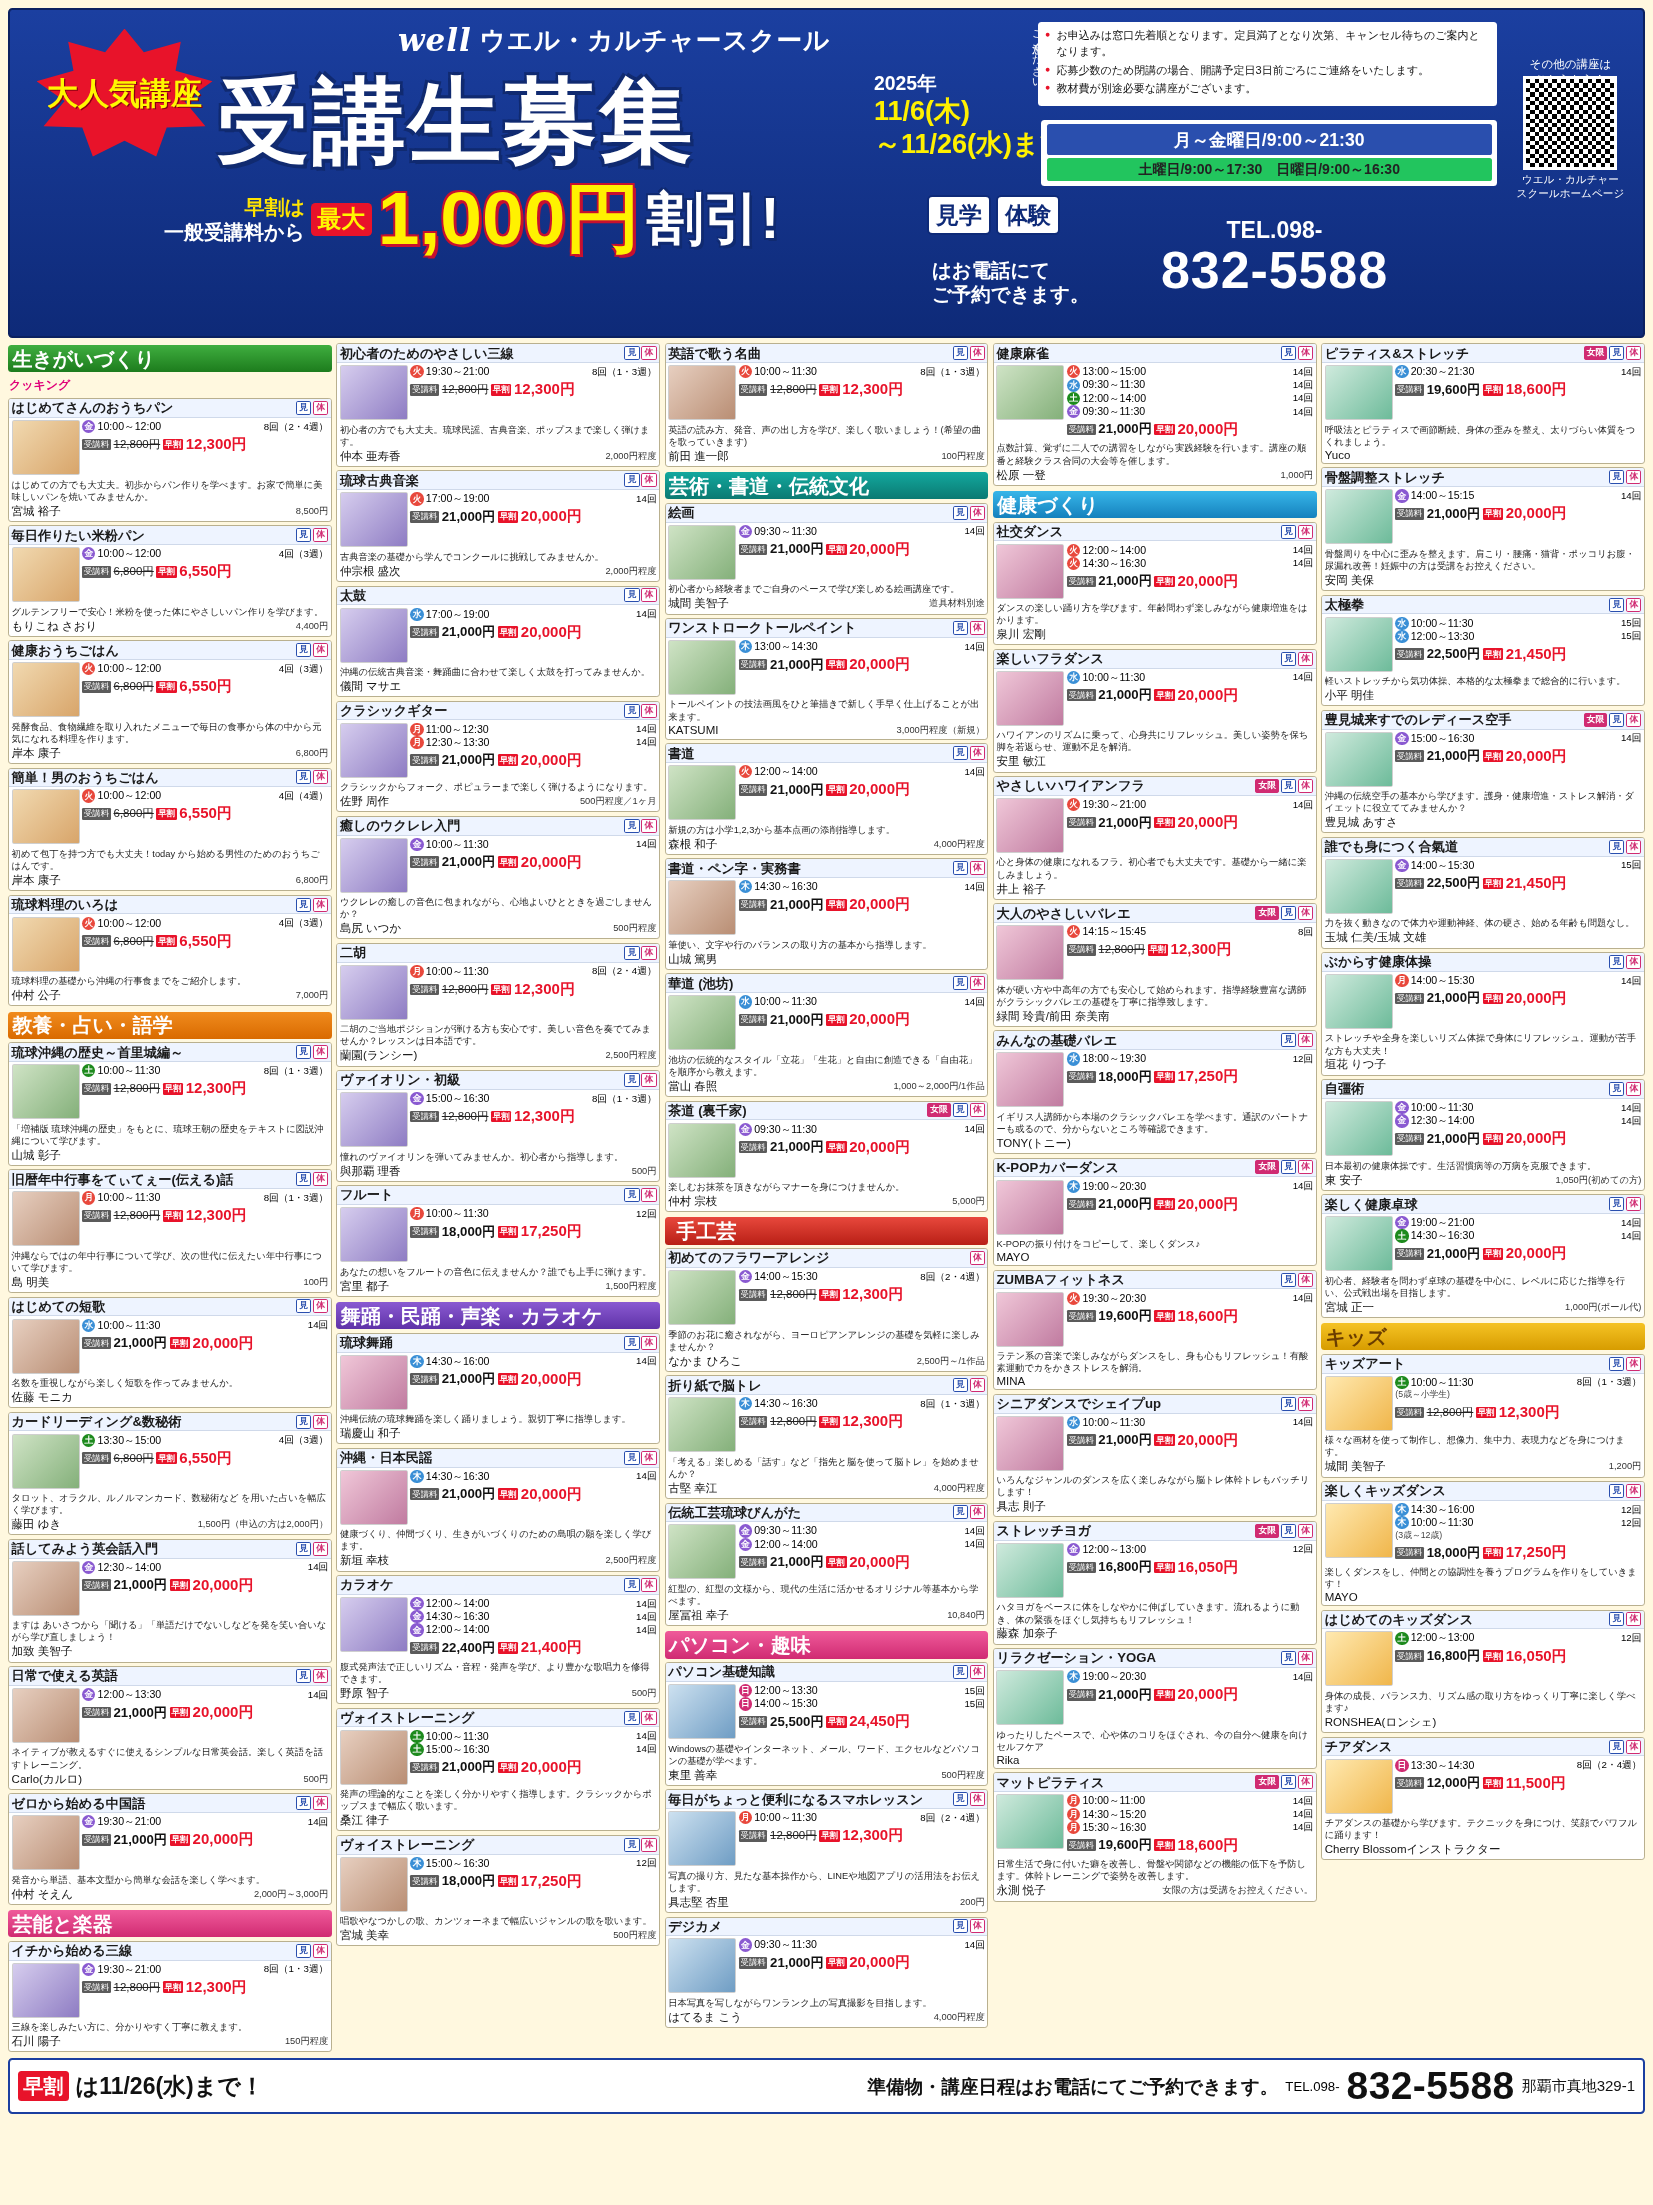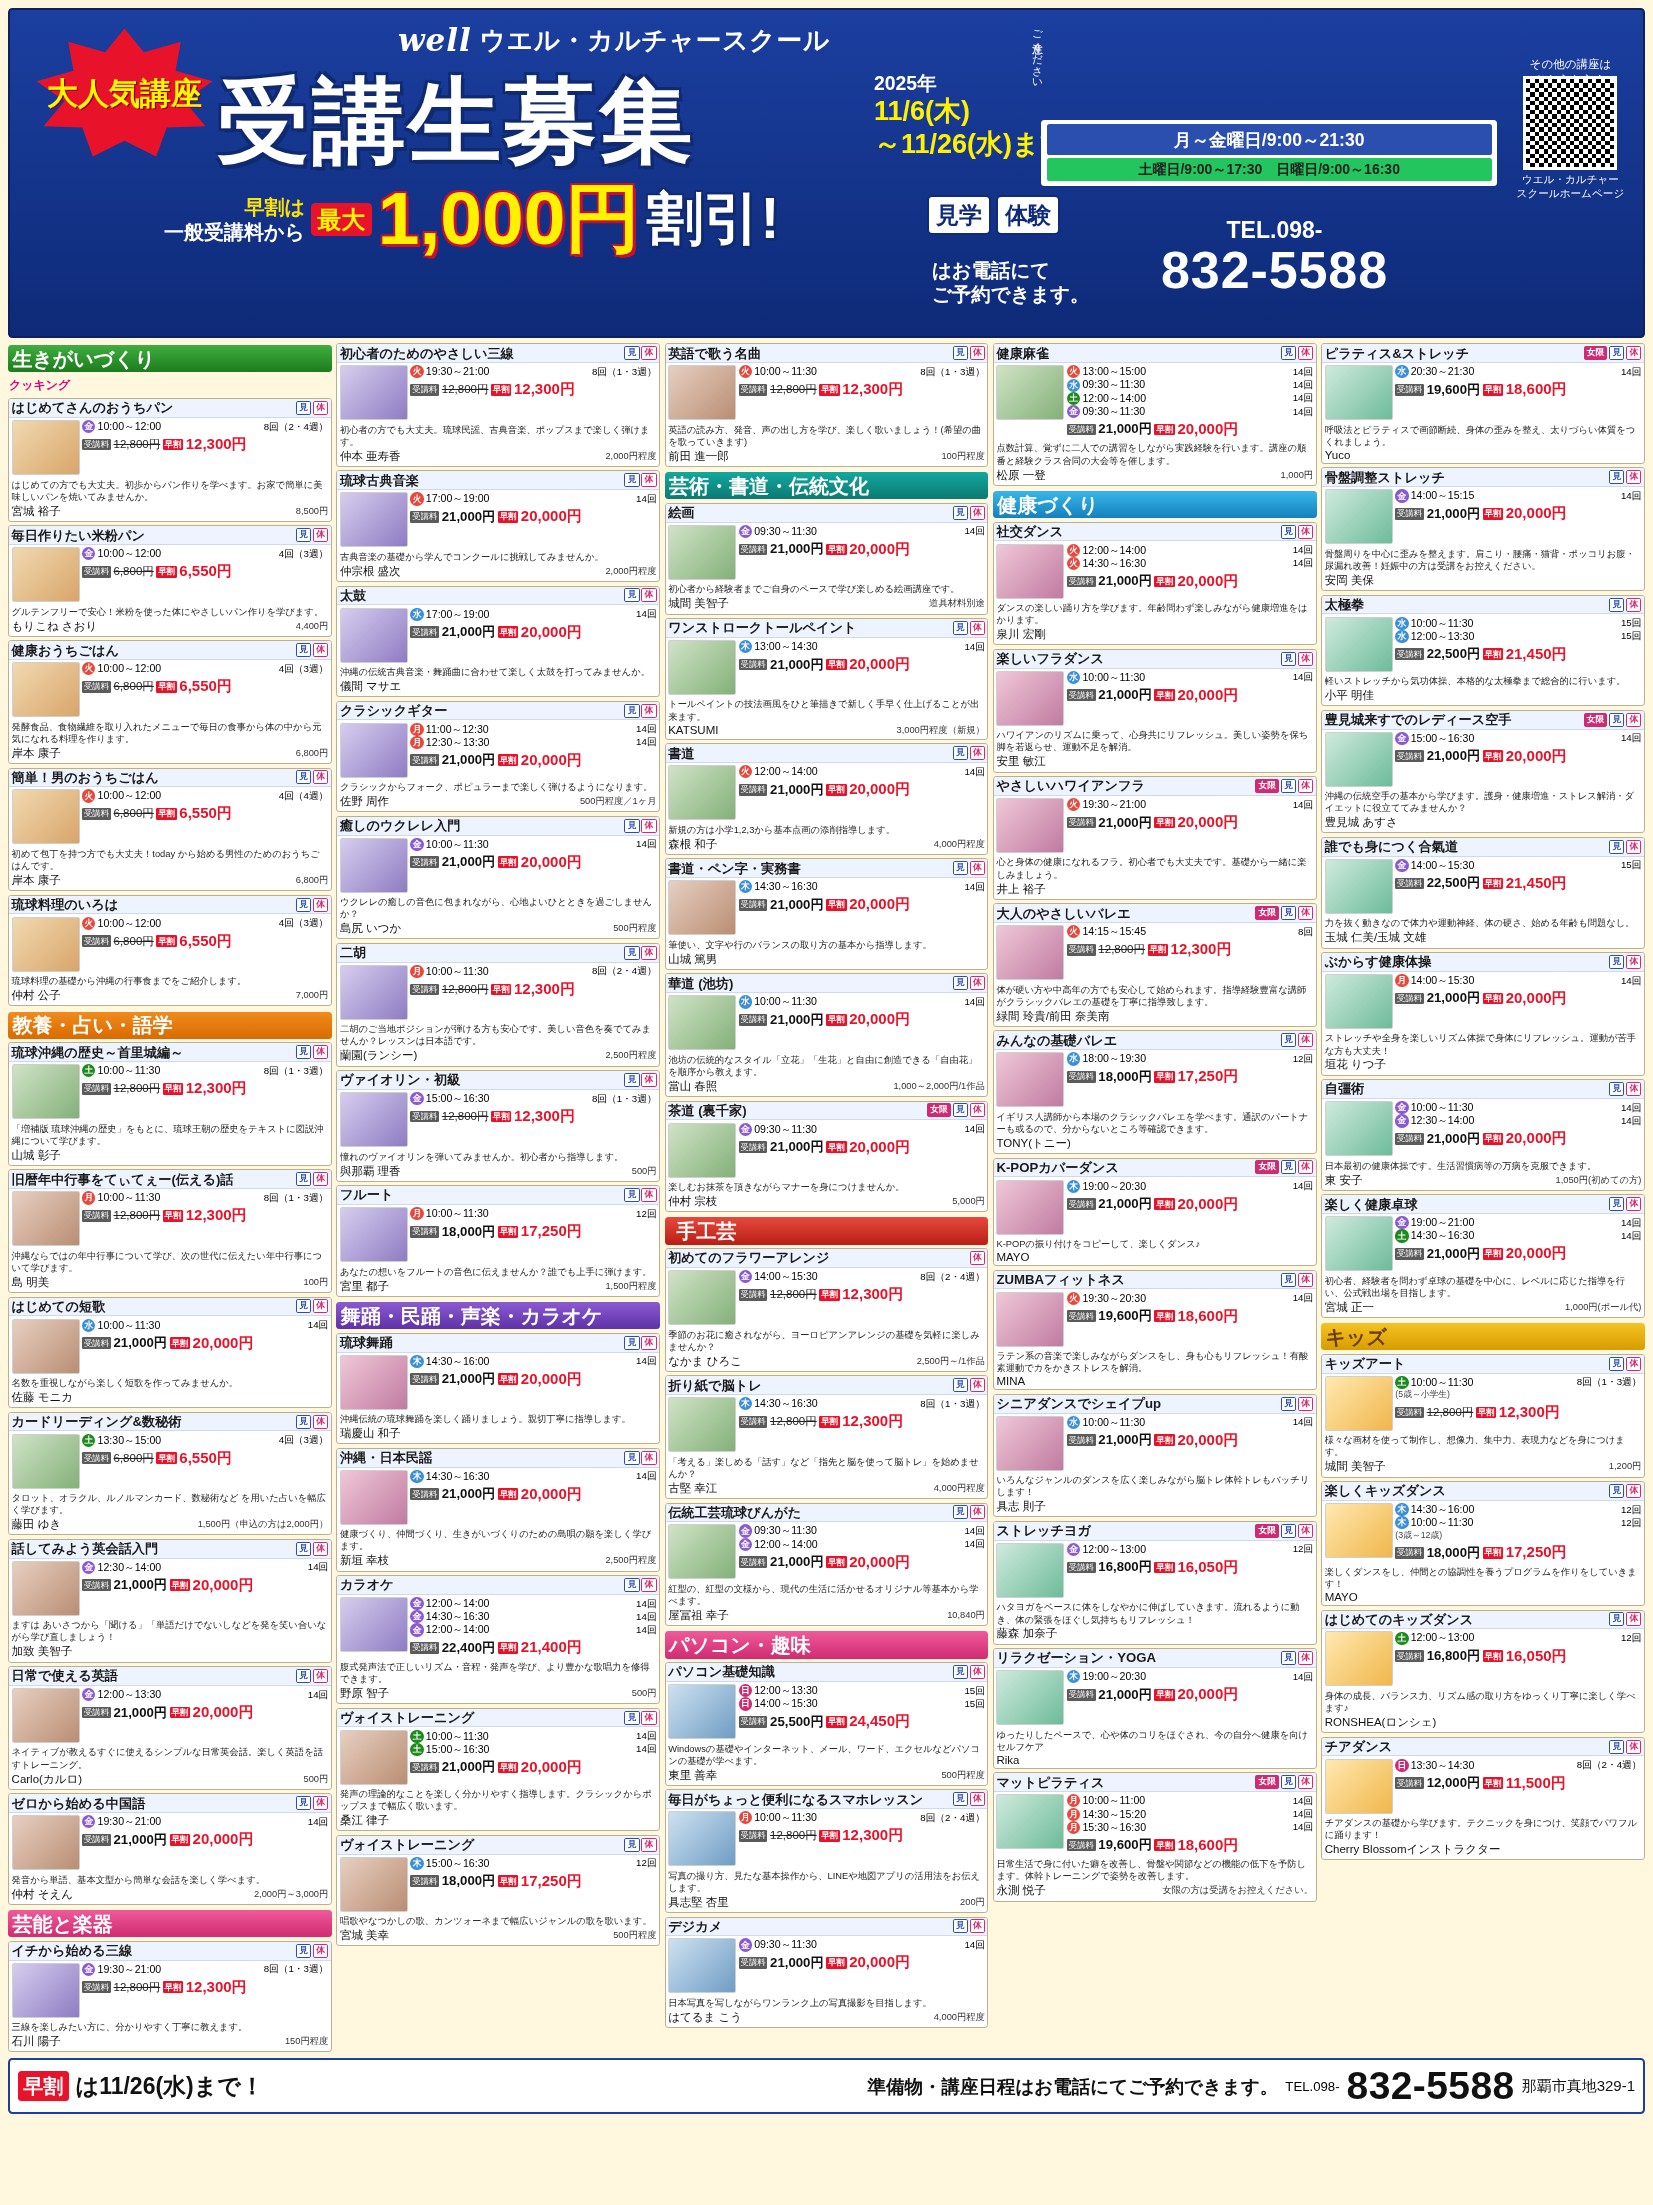--- a/index.html
+++ b/index.html
@@ -60,21 +60,21 @@
   .period .small{font-size:19.4px;color:#fff;}
   .waribiki-row{
     position:absolute;left:154px;top:159px;display:flex;align-items:center;gap:6.2px;
   }
   .hayawari{
     color:#fff;font-size:20px;font-weight:bold;line-height:1.25;text-align:right;
   }
   .hayawari .y{color:#ffe400;}
   .saidai{
     background:#e8132a;color:#fff700;font-size:24px;font-weight:bold;
-    padding:4.4px 6.2px;border-radius:4.4px;line-height:1.05;text-align:center;
+    padding:4.4px 6.2px;border-radius:4.4px;line-height:1.05;text-align:center;font-family:Liberation Serif, serif;
   }
   .yen1000{
     font-size:75px;font-weight:bold;color:#fff200;
     text-shadow:3.1px 3.1px 0 #c8102e,-1.8px -1.8px 0 #c8102e,1.8px -1.8px 0 #c8102e,-1.8px 1.8px 0 #c8102e;
   }
   .waribiki{
     font-size:57px;font-weight:bold;color:#ffffff;
     text-shadow:2.6px 2.6px 0 #102a70,-1.8px -1.8px 0 #102a70,1.8px -1.8px 0 #102a70,-1.8px 1.8px 0 #102a70;
   }
   .kengaku{
@@ -251,20 +251,27 @@
 
     <div class="kengaku">
       <span>見学</span>
       <span>体験</span>
     </div>
     <div class="tel-note" style="white-space:pre-line;">はお電話にて
 ご予約できます。</div>
 
     <div class="vert-note">ご注意ください</div>
 
+    <div class="notebox">
+      <ul style="margin:0;padding:0;">
+        <li>お申込みは窓口先着順となります。定員満了となり次第、キャンセル待ちのご案内となります。</li>
+        <li>応募少数のため閉講の場合、開講予定日3日前ごろにご連絡をいたします。</li>
+        <li>教材費が別途必要な講座がございます。</li>
+      </ul>
+    </div>
 
     <div class="hourbox">
       <div class="r1">月～金曜日/9:00～21:30</div>
       <div class="r2">土曜日/9:00～17:30　日曜日/9:00～16:30</div>
     </div>
 
     <div class="telbig">
       <div class="t1">TEL.098-</div>
       <div class="t2">832-5588</div>
     </div>

